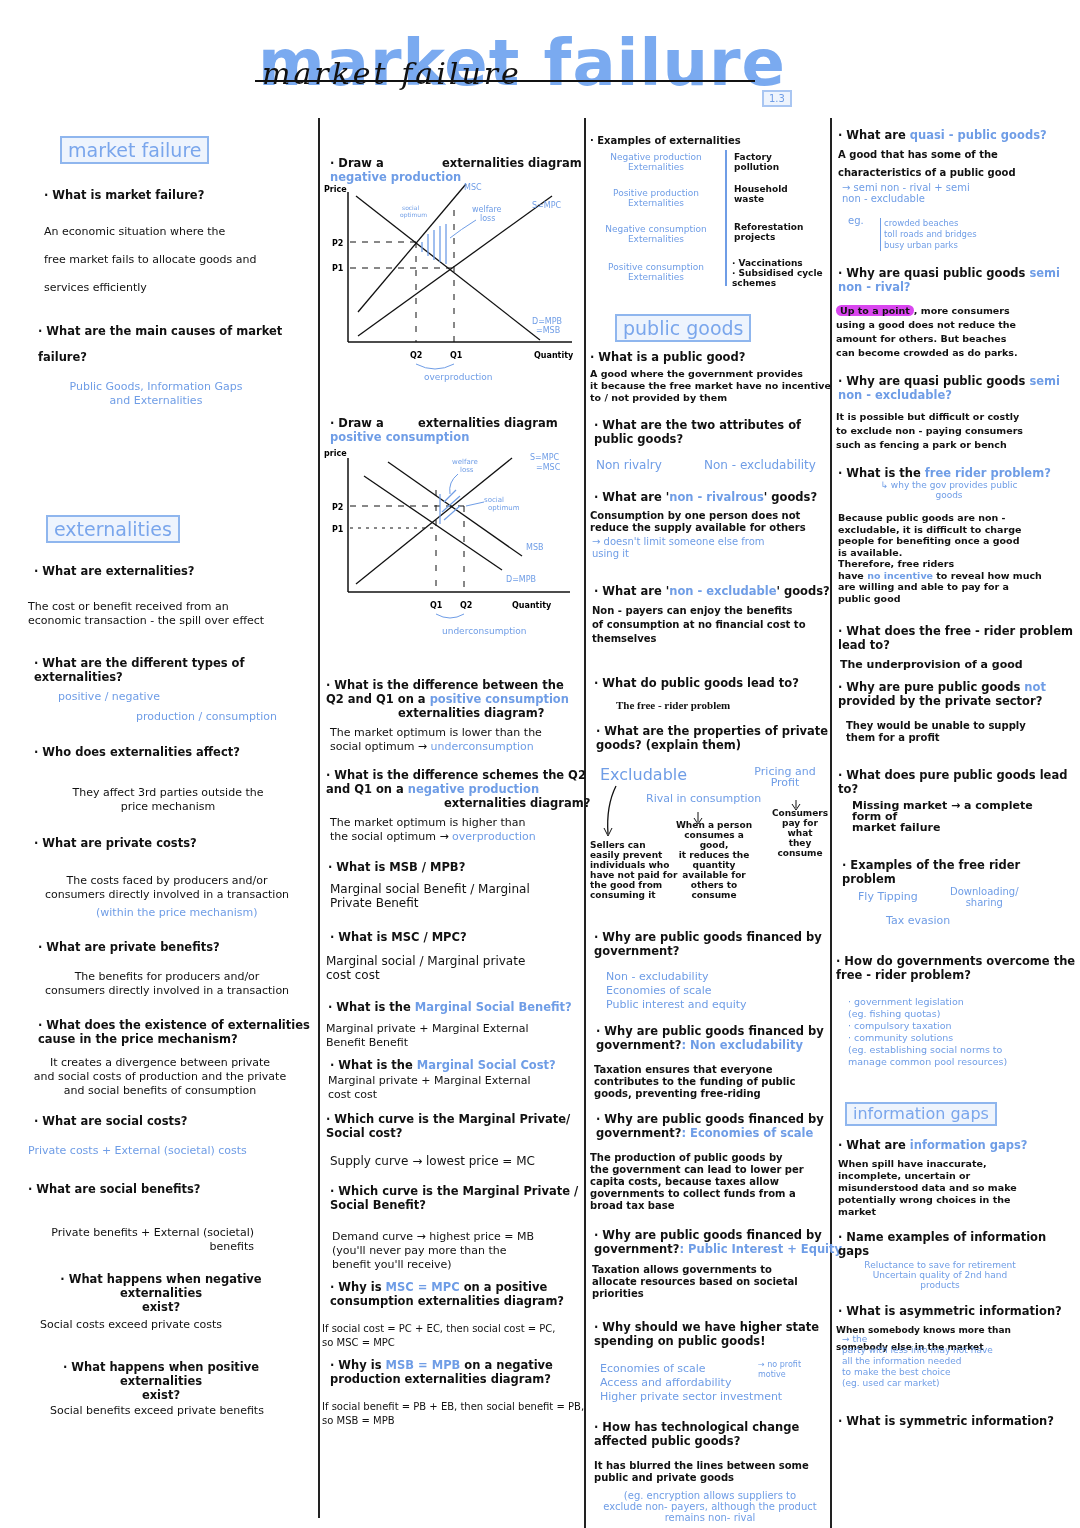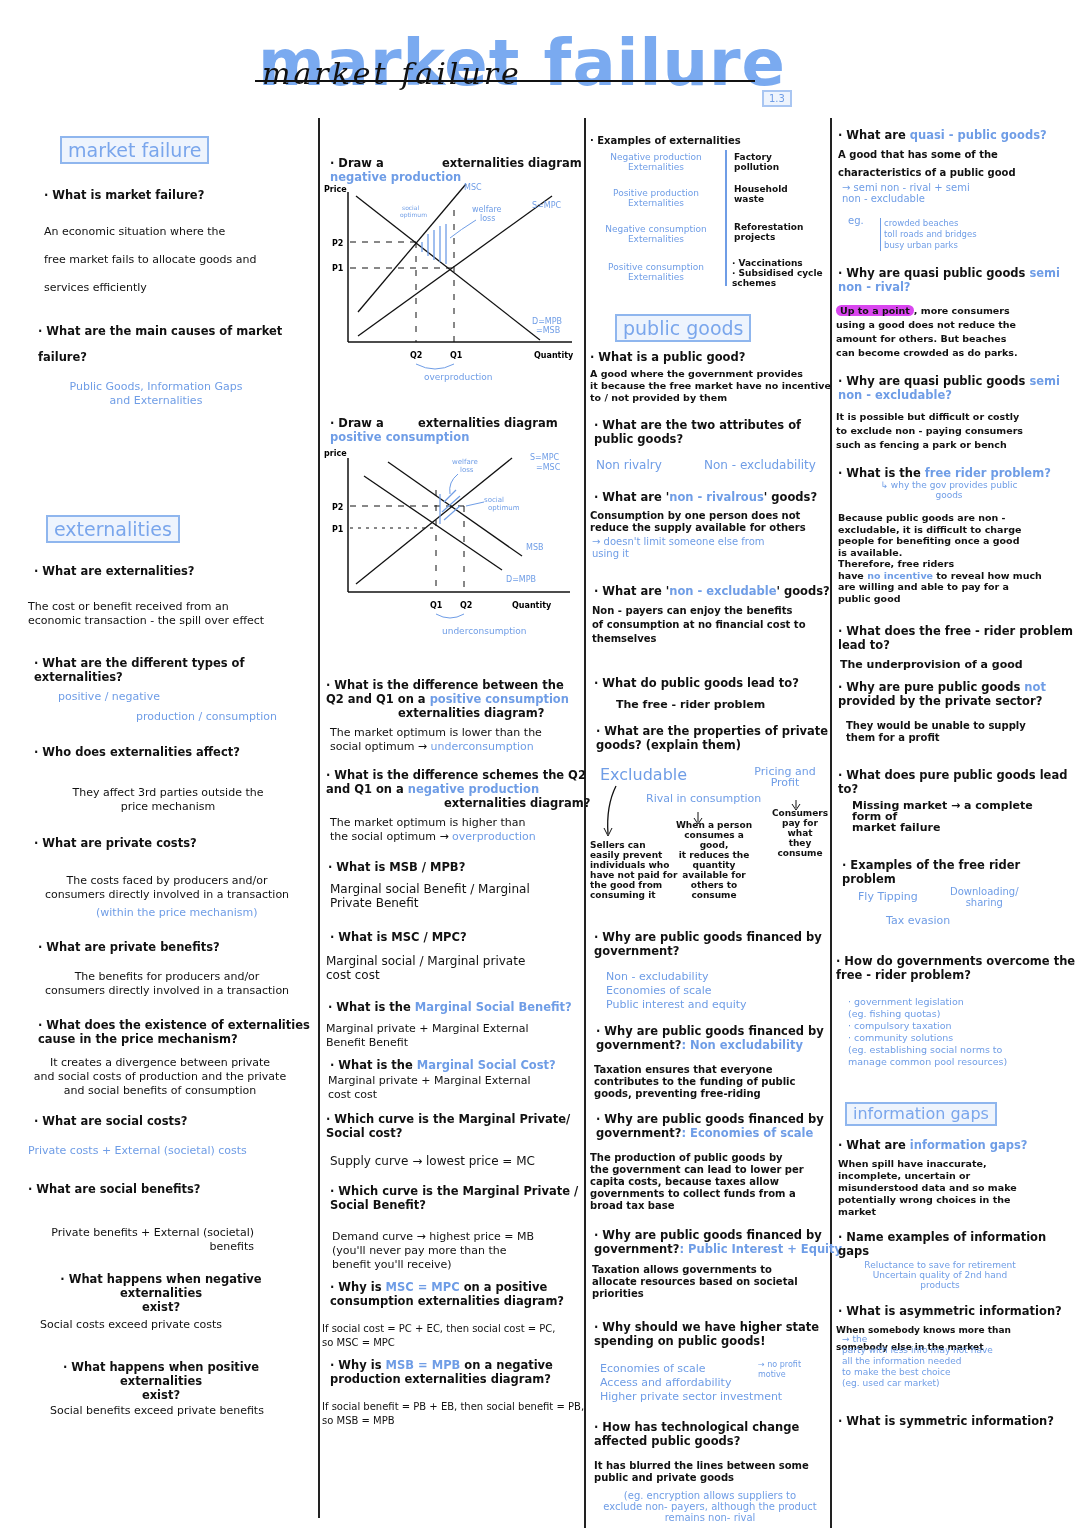--- a/index.html
+++ b/index.html
@@ -252,21 +252,21 @@
   <div class="blk a" style="left:590px;top:510px;font-size:10px;line-height:12px;font-weight:bold;">Consumption by one person does not
 reduce the supply available for others</div>
   <div class="blk a blue" style="left:592px;top:536px;font-size:10px;line-height:12px;">→ doesn't limit someone else from
 using it</div>
   <div class="blk q" style="left:594px;top:584px;"><span>· What are '</span><span class="blue">non - excludable</span><span>' goods?</span></div>
   <div class="blk a" style="left:592px;top:604px;font-size:10px;line-height:14px;font-weight:bold;">Non - payers can enjoy the benefits
 of consumption at no financial cost to
 themselves</div>
 
   <div class="blk q" style="left:594px;top:676px;">· What do public goods lead to?</div>
-  <div class="blk a" style="left:616px;top:698px;font-weight:bold;">The free - rider problem</div>
+  <div class="blk a" style="left:616px;top:698px;font-weight:bold;font-family:Liberation Serif, serif;">The free - rider problem</div>
   <div class="blk q" style="left:596px;top:724px;">· What are the properties of private
 goods? (explain them)</div>
   <div class="blk a blue" style="left:600px;top:768px;font-size:16px;">Excludable</div>
   <div class="blk a blue" style="left:750px;top:766px;font-size:11px;line-height:11px;text-align:center;width:70px;">Pricing and
 Profit</div>
   <div class="blk a blue" style="left:646px;top:792px;font-size:11px;">Rival in consumption</div>
   <svg style="position:absolute;left:590px;top:782px;" width="240" height="60">
     <path d="M26 4 Q 16 24 18 52" stroke="#111" fill="none" stroke-width="1.3"></path>
       <path d="M14 46 L18 54 L22 46" stroke="#111" fill="none"></path>
     <line x1="108" y1="30" x2="108" y2="40" stroke="#111"></line>

